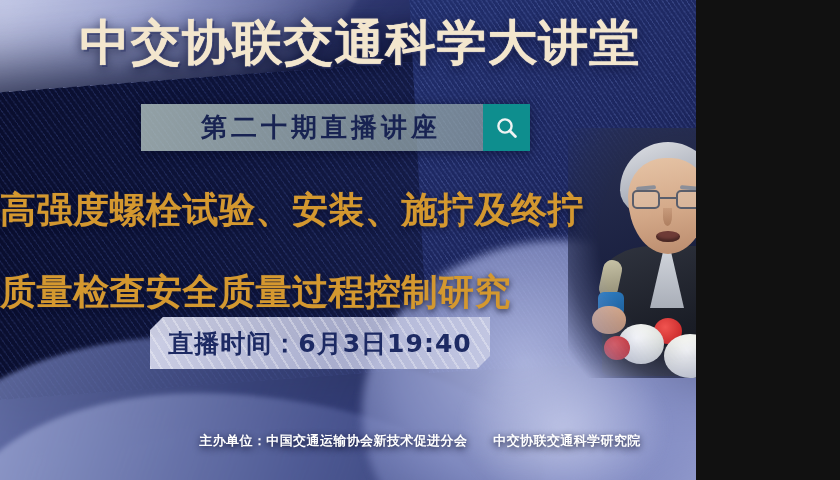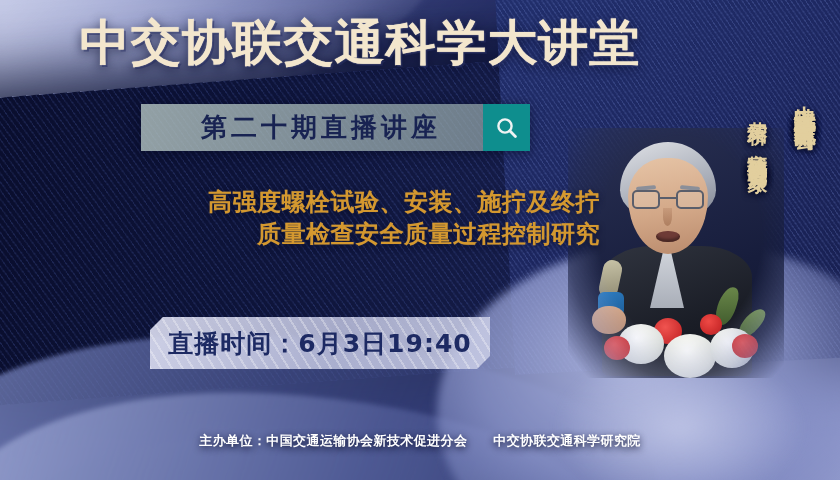--- a/index.html
+++ b/index.html
@@ -1,21 +1,21 @@
 <!DOCTYPE html>
 <html lang="zh"><head>
 <meta charset="utf-8">
 <title>中交协联交通科学大讲堂</title>
 <style>
   html,body{margin:0;padding:0;background:#111;}
   *{box-sizing:border-box;}
 
   .poster{
     position:relative;
-    width:840px;height:480px;
+    width:696px;height:480px;
     overflow:hidden;
     font-family:"Liberation Sans","DejaVu Sans",sans-serif;
     background:#7f1d1d;
   }
 
   
   .bg-base{
     position:absolute;inset:0;
     background:
       linear-gradient(118deg,#8e96c8 0%,#6e78b4 12%,#39427f 26%,#232c63 38%,#19215a 55%,#232c66 72%,#4c5596 86%,#9aa1d0 100%);
@@ -157,28 +157,28 @@
   }
   .subbar-icon{
     width:47px;flex:0 0 47px;
     background:#0e8e8e;
     display:flex;align-items:center;justify-content:center;
   }
   .subbar-icon svg{display:block;}
 
   .topic{
     position:absolute;left:0;top:186px;width:600px;
-    text-align:right;
+    text-align:left;
     color:#d4982f;
     font-family:"DejaVu Sans","Liberation Sans",sans-serif;
-    font-weight:700;font-size:24px;line-height:1.34;
+    font-weight:700;font-size:36px;line-height:1.34;
     letter-spacing:.5px;
     text-shadow:0 2px 6px rgba(8,12,40,.85),0 0 1px rgba(240,190,110,.5);
   }
-  .topic .line2{display:block;}
+  .topic .line2{display:block;margin-top:34px;}
 
   .timebar{
     position:absolute;left:150px;top:317px;width:340px;height:52px;
     display:flex;align-items:center;justify-content:center;
     background:
       repeating-linear-gradient(58deg,rgba(255,255,255,.30) 0px,rgba(255,255,255,.30) 2px,rgba(255,255,255,0) 2px,rgba(255,255,255,0) 9px),
       linear-gradient(100deg,rgba(214,216,236,.93),rgba(186,190,219,.88) 55%,rgba(198,202,228,.9));
     clip-path:polygon(13px 0,100% 0,100% calc(100% - 13px),calc(100% - 13px) 100%,0 100%,0 13px);
     box-shadow:0 3px 12px rgba(6,10,36,.55);
   }

